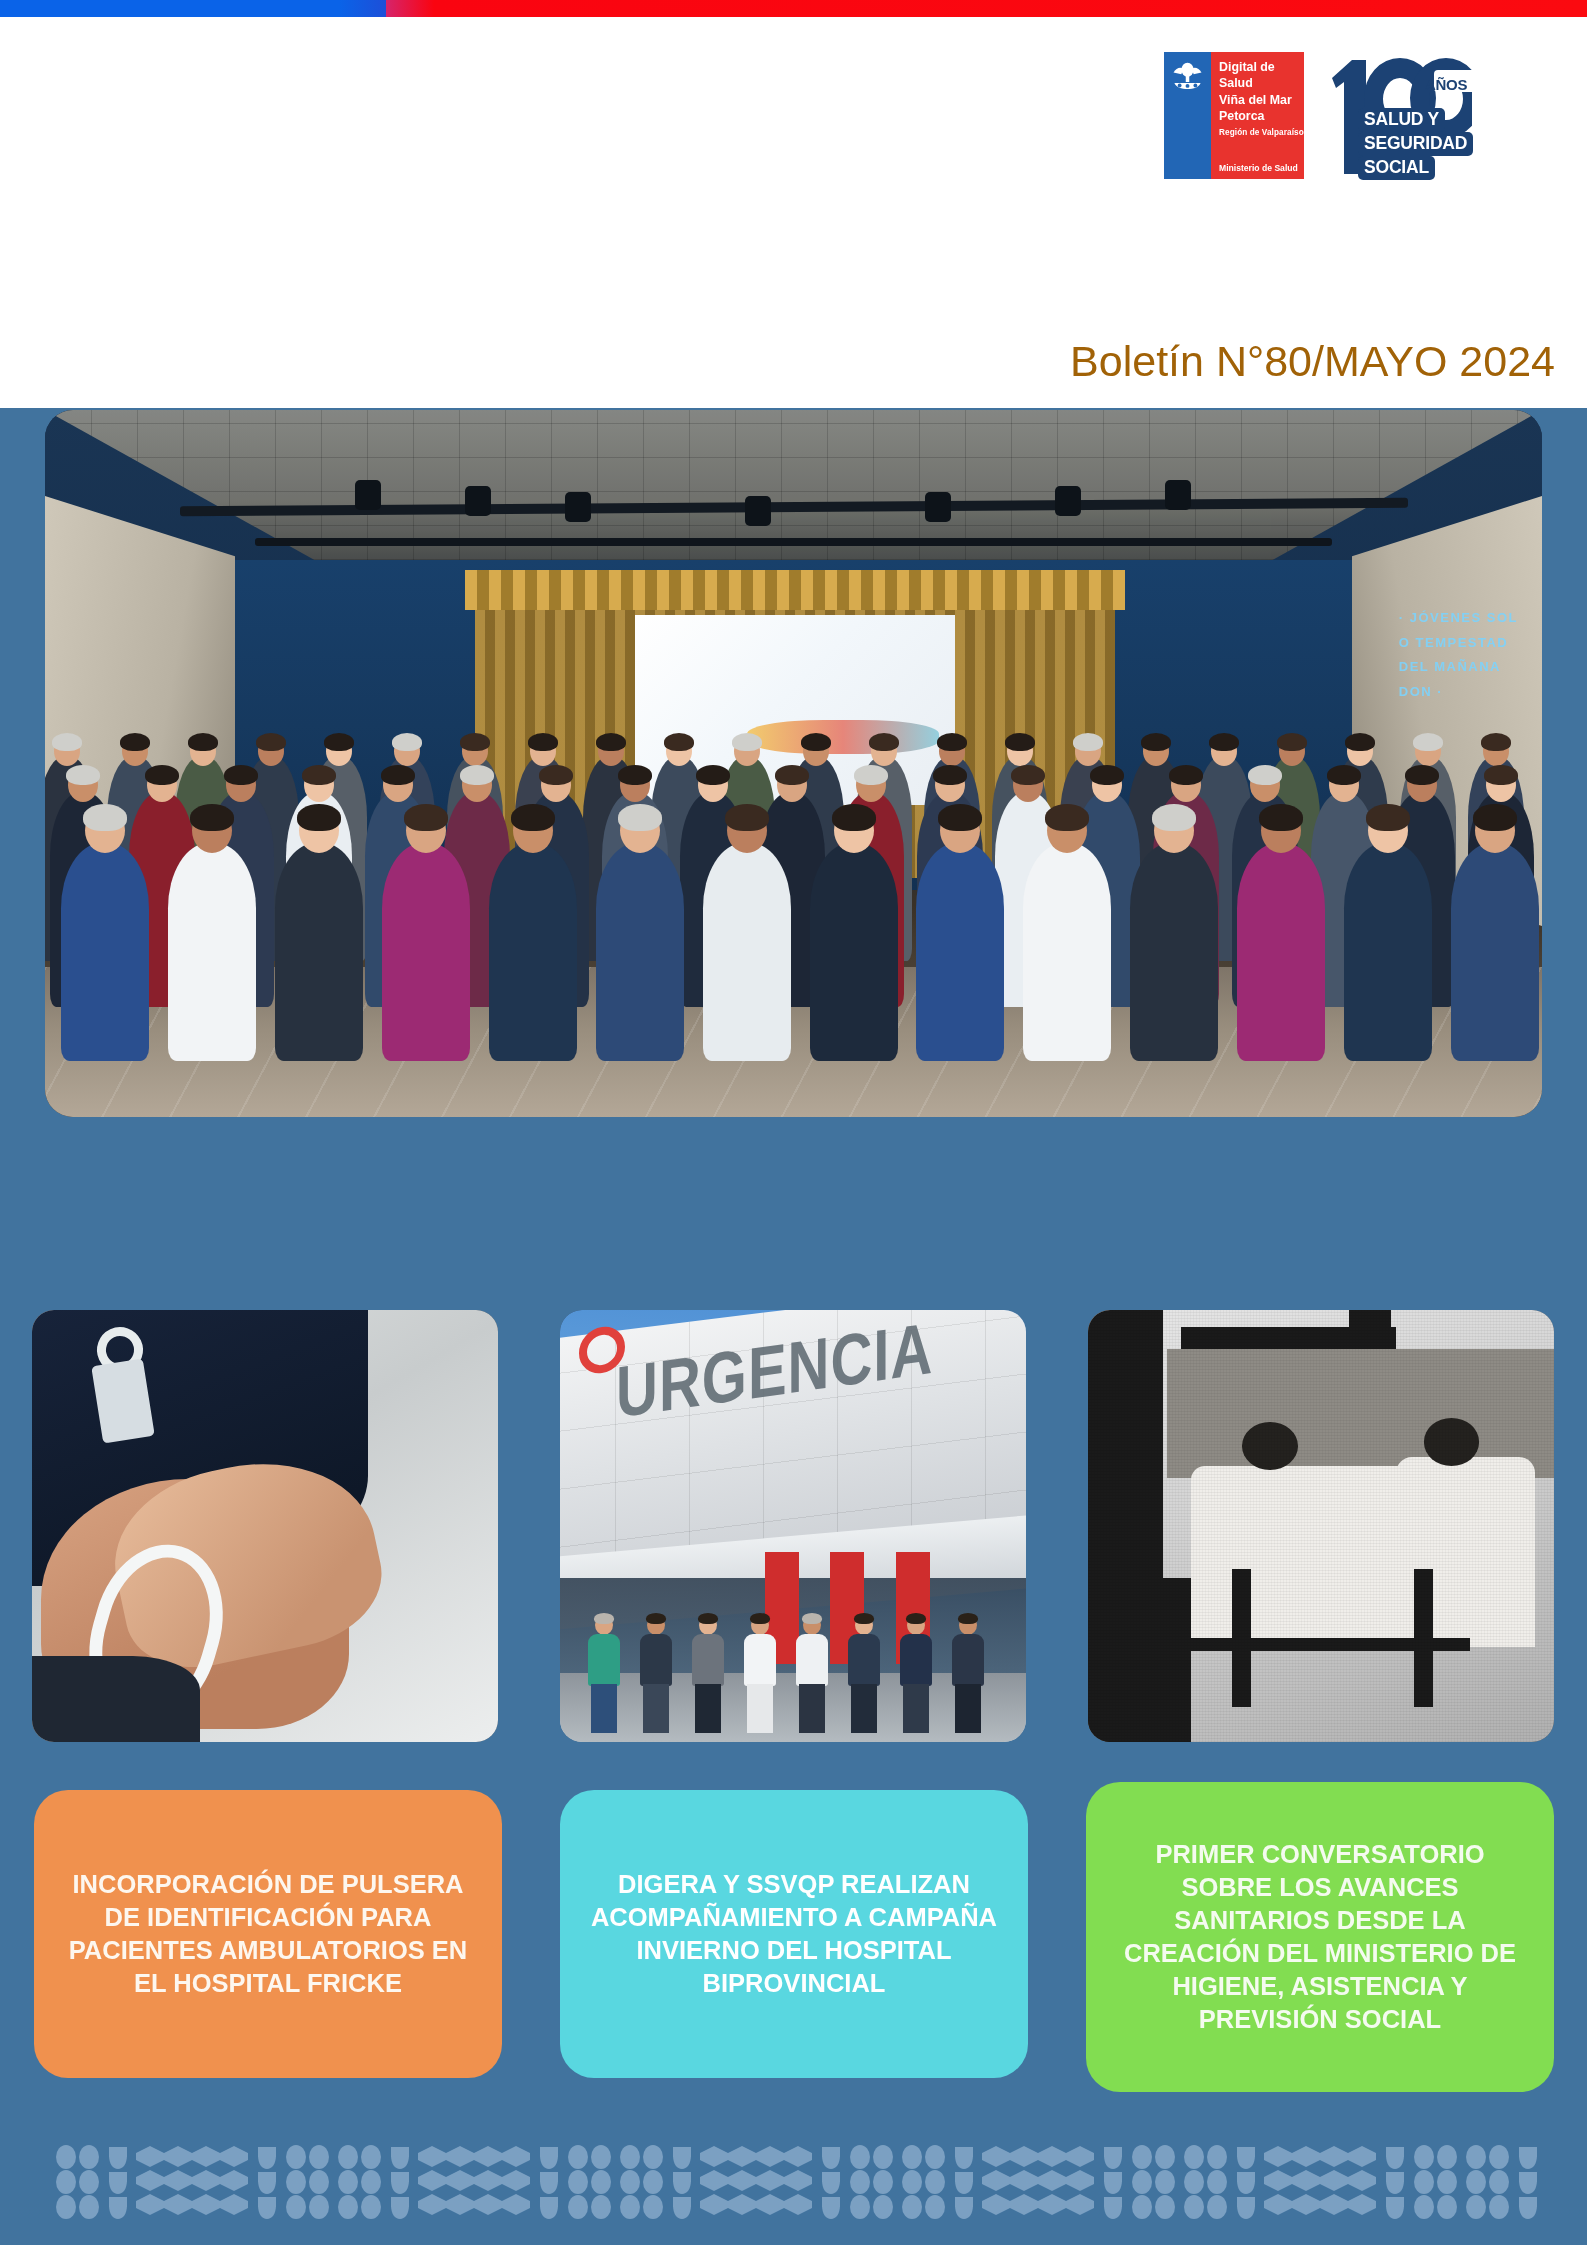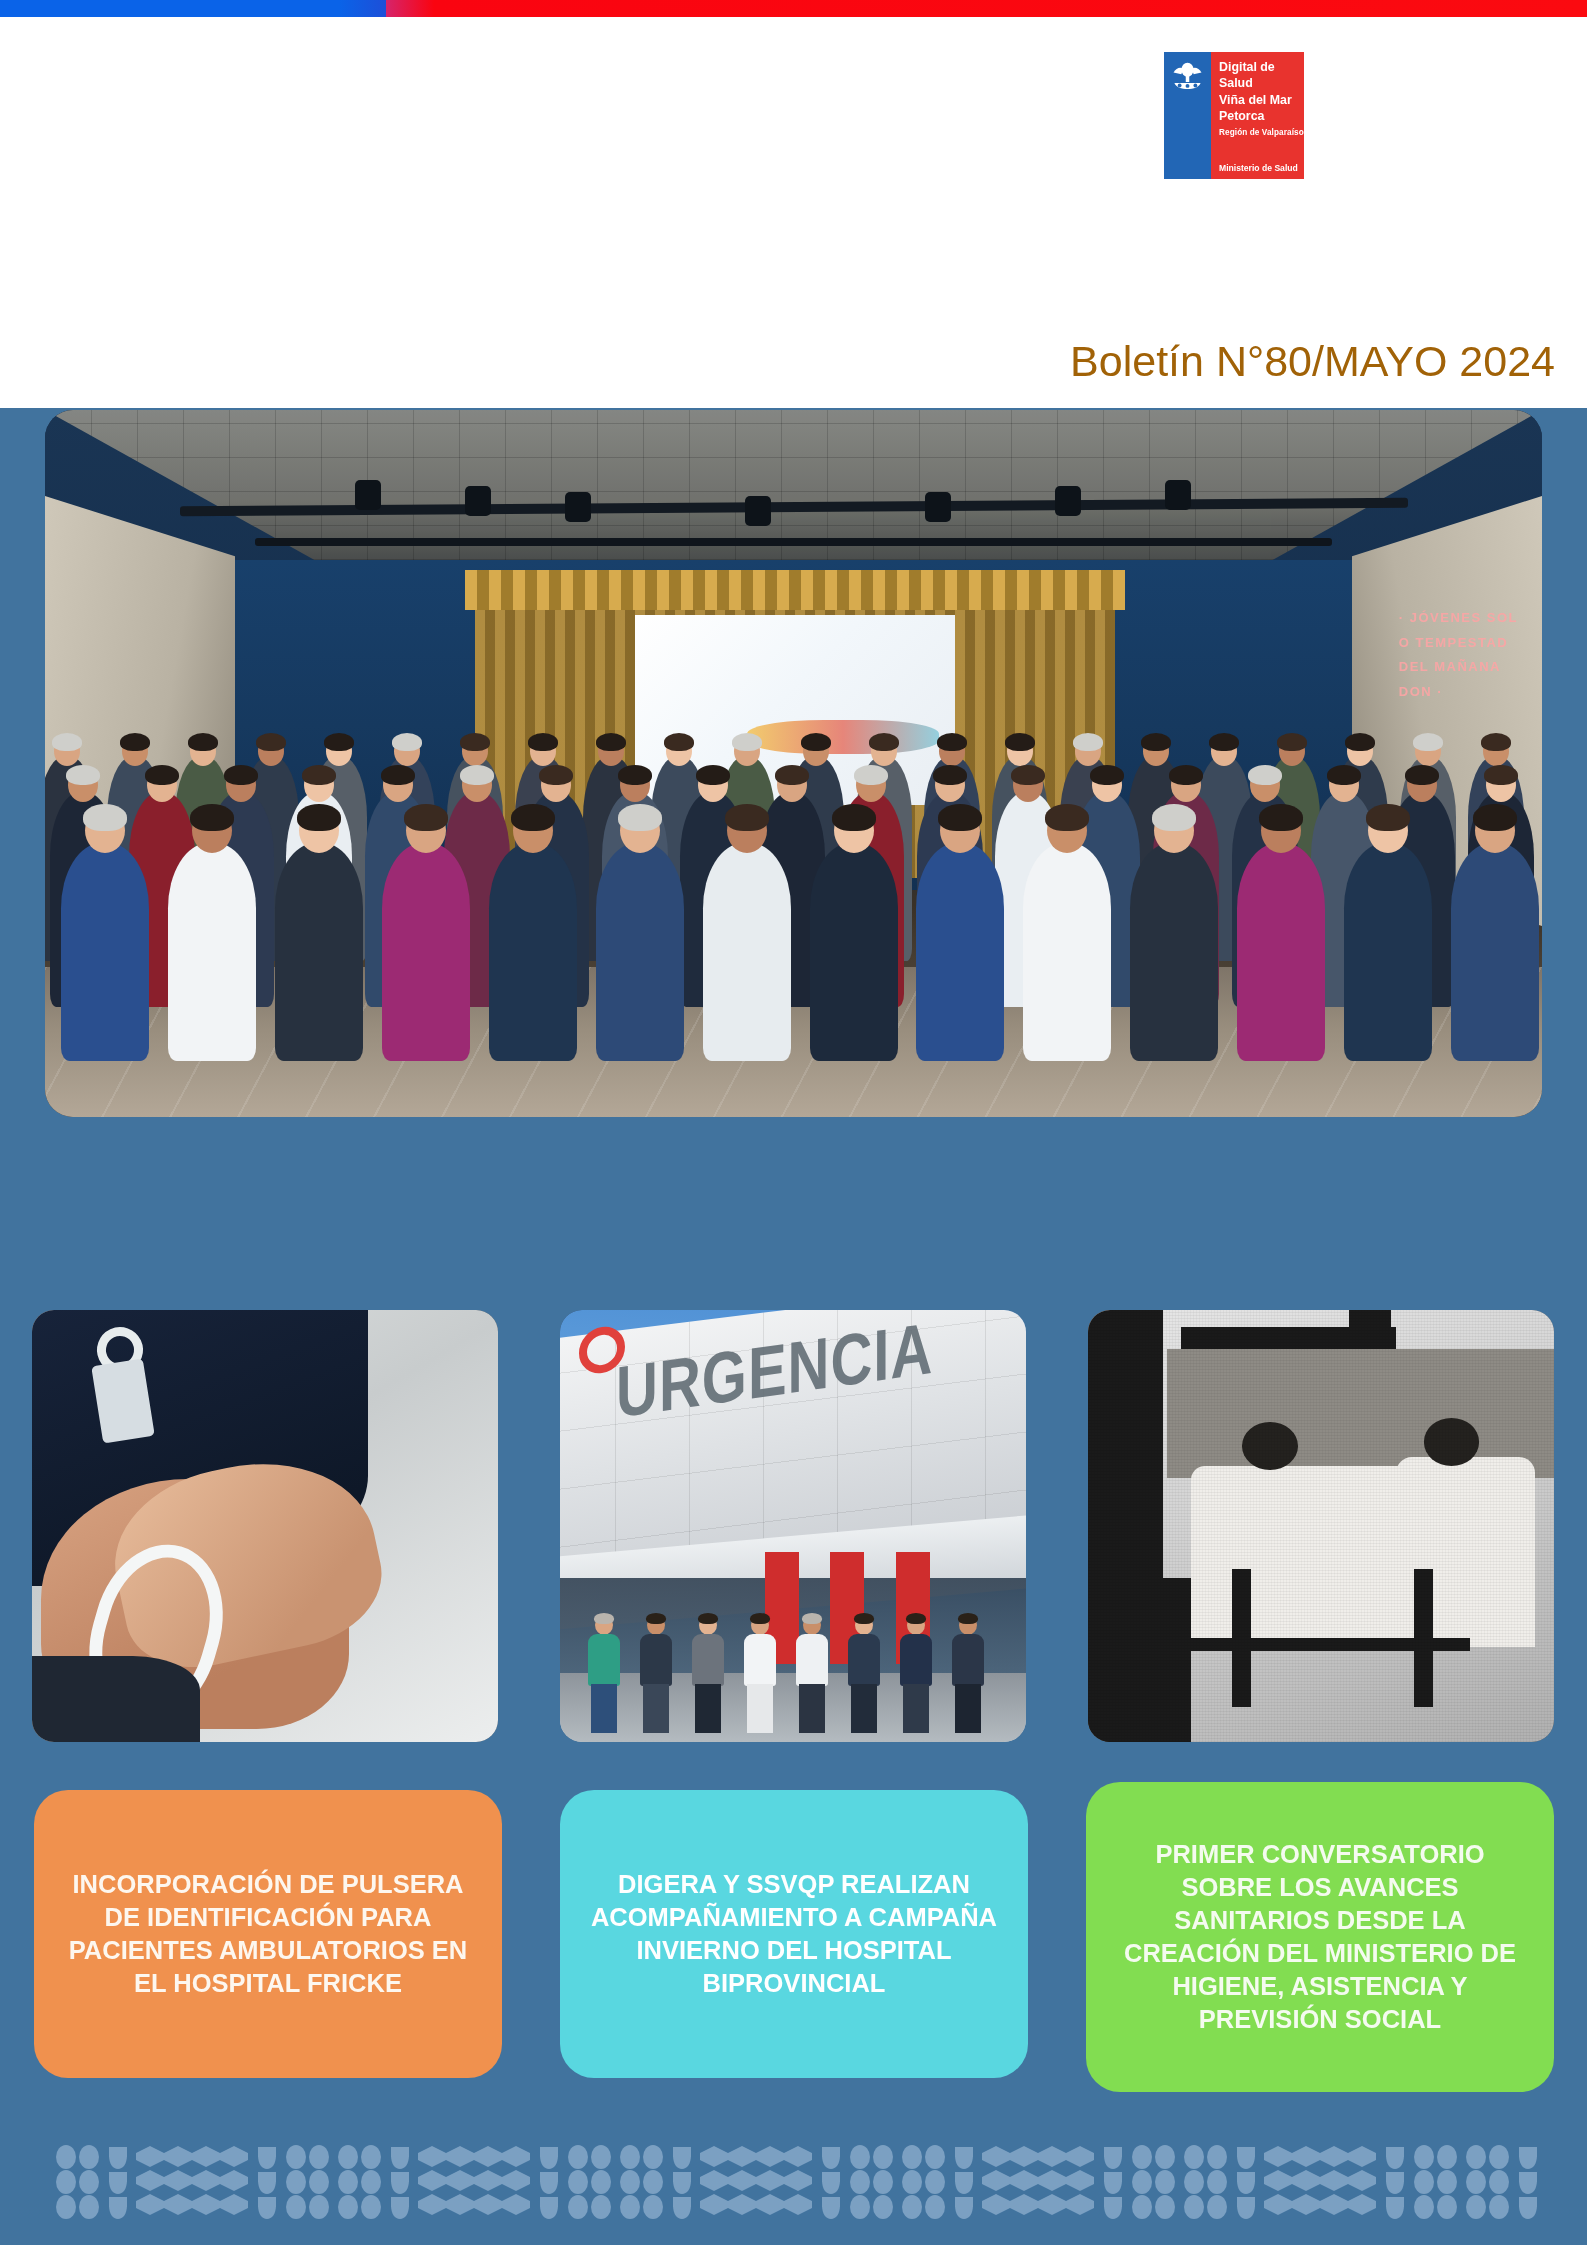--- a/index.html
+++ b/index.html
@@ -100,21 +100,21 @@
   .backwall { position:absolute; left:150px; right:150px; top:150px; height:330px;
       background:linear-gradient(180deg,#18406b 0%,#16395f 50%,#123052 100%); }
   .curtain { position:absolute; left:430px; width:640px; top:168px; height:300px;
       background:repeating-linear-gradient(90deg,#b8913f 0 10px,#8e6c26 10px 20px); opacity:.95;}
   .valance { position:absolute; left:420px; width:660px; top:160px; height:40px;
       background:repeating-linear-gradient(90deg,#d7ab4e 0 12px,#a07c2c 12px 24px); }
   .screen { position:absolute; left:590px; top:205px; width:320px; height:190px;
       background:linear-gradient(135deg,#ffffff 0%,#f2f7fb 45%,#e9eef3 100%); }
   .screen .sw { position:absolute; left:35%; top:55%; width:60%; height:18%;
       background:linear-gradient(90deg,#f2c14a,#e46a5a,#7fc7d8); border-radius:40%; opacity:.8;}
-  .wallquote { position:absolute; right:24px; top:196px; color:#fca5a5; font-size:13px;
+  .wallquote { position:absolute; right:24px; top:196px; color:#7dd3fc; font-size:13px;
       line-height:1.9; text-align:left; letter-spacing:1.5px; font-weight:bold; opacity:.9;}
   .floor { position:absolute; left:0; right:0; bottom:0; height:150px;
       background:linear-gradient(180deg,#7e7468 0%,#988d7d 40%,#b3a797 100%); }
   .floor:after { content:""; position:absolute; inset:0;
       background-image:repeating-linear-gradient(118deg,rgba(255,255,255,.12) 0 2px,transparent 2px 60px); }
   .crowd { position:absolute; left:0; right:0; bottom:58px; height:330px; }
   .p { position:absolute; bottom:0; border-radius:46% 46% 10% 10% / 30% 30% 6% 6%; }
   .head { position:absolute; border-radius:50%; }
 
   
@@ -230,20 +230,32 @@
           <div class="fm-text">
             <div>Digital de Salud</div>
             <div>Viña del Mar</div>
             <div>Petorca</div>
             <div class="fm-region">Región de Valparaíso</div>
           </div>
           <div class="fm-min">Ministerio de Salud</div>
         </div>
       </div>
 
+      <div class="cien">
+        <svg width="150" height="128" viewBox="0 0 150 128">
+          <path d="M10 26 L30 8 L44 8 L44 122 L22 122 L22 30 L14 36 Z" fill="#1c4274"></path>
+          <path d="M78 6 a36 40 0 1 0 0 80 a36 40 0 1 0 0 -80 z M78 26 a17 21 0 1 1 0 42 a17 21 0 1 1 0 -42 z" fill="#1c4274"></path>
+          <path d="M124 6 a36 40 0 1 0 0 80 a36 40 0 1 0 0 -80 z M124 26 a17 21 0 1 1 0 42 a17 21 0 1 1 0 -42 z" fill="#1c4274"></path>
+          <rect x="112" y="18" width="42" height="22" rx="4" fill="#ffffff"></rect>
+        </svg>
+        <div class="anos">AÑOS</div>
+        <div class="pill p1">SALUD Y</div>
+        <div class="pill p2">SEGURIDAD</div>
+        <div class="pill p3">SOCIAL</div>
+      </div>
 
     </div>
   </div>
 
   <div class="hero">
     <div class="room"></div>
     <div class="ceiling">
         <div class="ceiling-grid"></div>
       </div>
     <div class="truss"></div>

